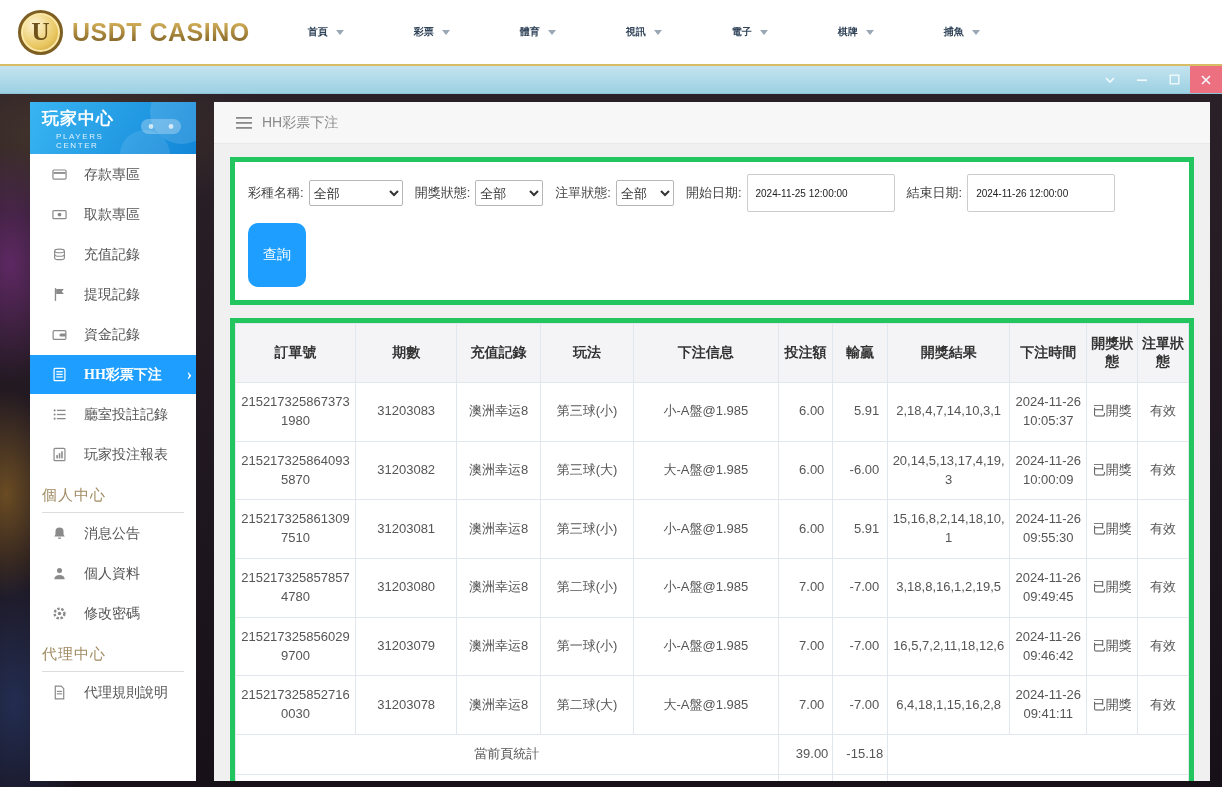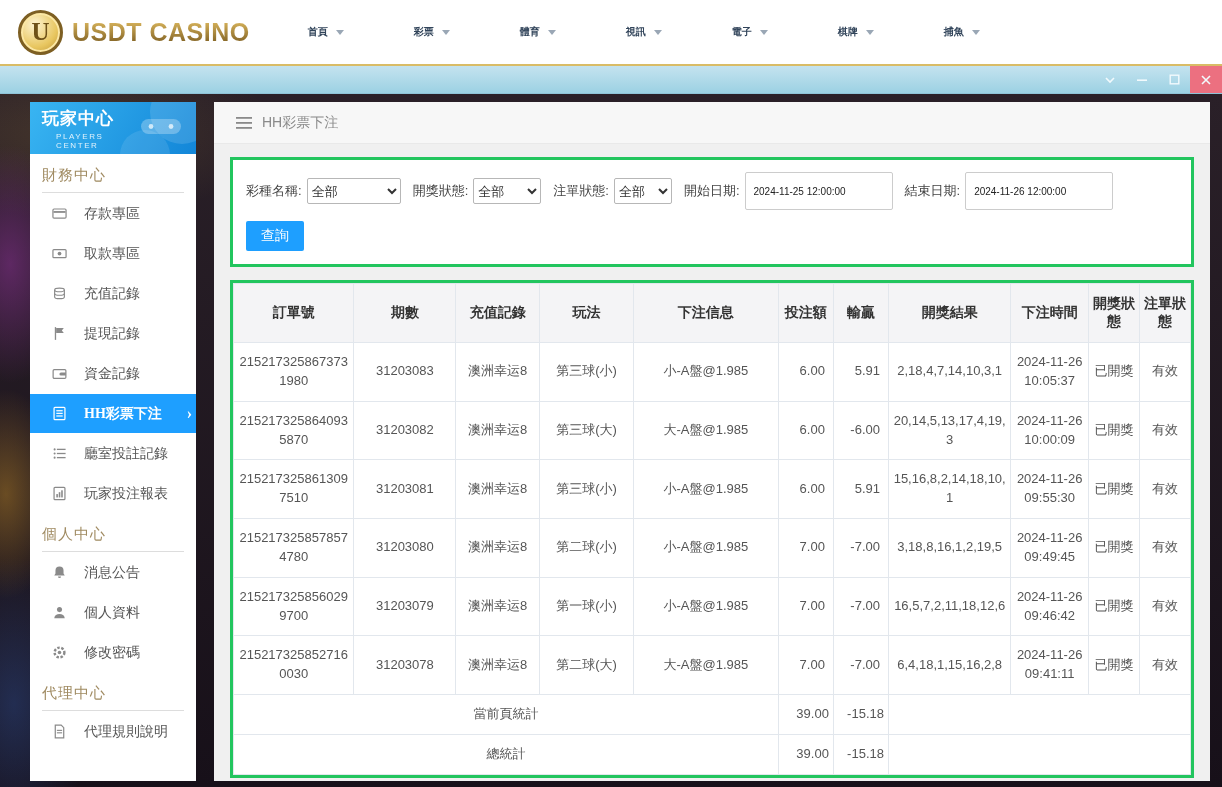--- a/index.html
+++ b/index.html
@@ -59,34 +59,34 @@
   .sb-item .sb-icon { width:15px; height:15px; display:flex; color:#8a8a8a; flex-shrink:0; }
   .sb-item.active { background:#1E9FFF; color:#fff; font-weight:bold; }
   .sb-item.active .sb-icon { color:#fff; }
   .sb-arrow { margin-left:auto; font-size:16px; line-height:1; }
 
   
   .main { flex:1; margin-left:18px; background:#f0f0f0; display:flex; flex-direction:column; overflow:hidden; }
   .breadcrumb { height:42px; background:#f7f7f7; border-bottom:1px solid #e9e9e9;
     display:flex; align-items:center; gap:10px; padding:0 22px; color:#8a8a8a; font-size:14px; flex-shrink:0; }
   .main-body { padding:13px 16px; display:flex; flex-direction:column; gap:13px; flex:1; overflow:hidden; }
-  .card { background:#fff; border:3px solid #22c55e; }
+  .card { background:#fff; border:5px solid #22c55e; }
 
   
   .filter-card { padding:12px 13px 13px; flex-shrink:0; }
   .filter-row { display:flex; align-items:center; font-size:13px; color:#444; }
   .flabel { margin-right:5px; white-space:nowrap; }
   .flabel.g { margin-left:12px; }
   .sel { height:26px; border:1px solid #b7b7b7; border-radius:2px; background:#fff;
     font-size:13px; color:#333; font-family:inherit; }
   .sel-lg { width:94px; } .sel-md { width:68px; } .sel-sm { width:58px; }
   .input-date { height:38px; width:148px; border:1px solid #ccc; border-radius:2px;
     padding:0 8px; font-size:10px; color:#222; font-family:inherit; }
-  .btn-search { margin-top:11px; background:#1E9FFF; color:#fff; border:none; border-radius:2px;
-    padding:6px 15px; font-size:14px; cursor:pointer; font-family:Liberation Serif, serif; }
+  .btn-search { margin-top:11px; background:#1E9FFF; color:#fff; border:none; border-radius:10px;
+    padding:23px 15px; font-size:14px; cursor:pointer; font-family:Liberation Serif, serif; }
 
   
   .table-card { flex-shrink:0; }
   table { width:100%; border-collapse:collapse; table-layout:fixed;padding-left:22px; }
   th { background:#f4f4f6; font-size:14px; color:#333; font-weight:bold;
     padding:11px 2px; border:1px solid #e2e7ed; }
   td { font-size:13px; color:#555; text-align:center; padding:10px 4px;
     border:1px solid #e2e7ed; word-break:break-all; line-height:1.45; }
   td.num { text-align:right; padding-right:8px; }
   .summary-row td { padding:10px 4px; }
@@ -172,21 +172,20 @@
       </div>
       <span class="sb-deco">
         <svg width="46" height="28" viewBox="0 0 46 28">
             <rect x="3" y="7" width="40" height="15" rx="7.5" fill="rgba(255,255,255,.28)"></rect>
             <circle cx="13" cy="14.5" r="2.4" fill="rgba(255,255,255,.7)"></circle>
             <circle cx="33" cy="14.5" r="2.4" fill="rgba(255,255,255,.7)"></circle>
           </svg>
       </span>
     </div>
     <div id="sb-sections">
-        <div class="sb-sec-title">財務中心</div>
         <div class="sb-item">
           <span class="sb-icon">
             <svg width="15" height="15" viewBox="0 0 16 16">
               <rect x="1" y="3.2" width="14" height="9.8" rx="1.2" fill="none" stroke="currentColor" stroke-width="1.3"></rect>
               <rect x="1.6" y="5.4" width="12.8" height="1.9" fill="currentColor"></rect>
             </svg>
           </span>
           <span class="sb-label">存款專區</span>
         </div>
         <div class="sb-item">

